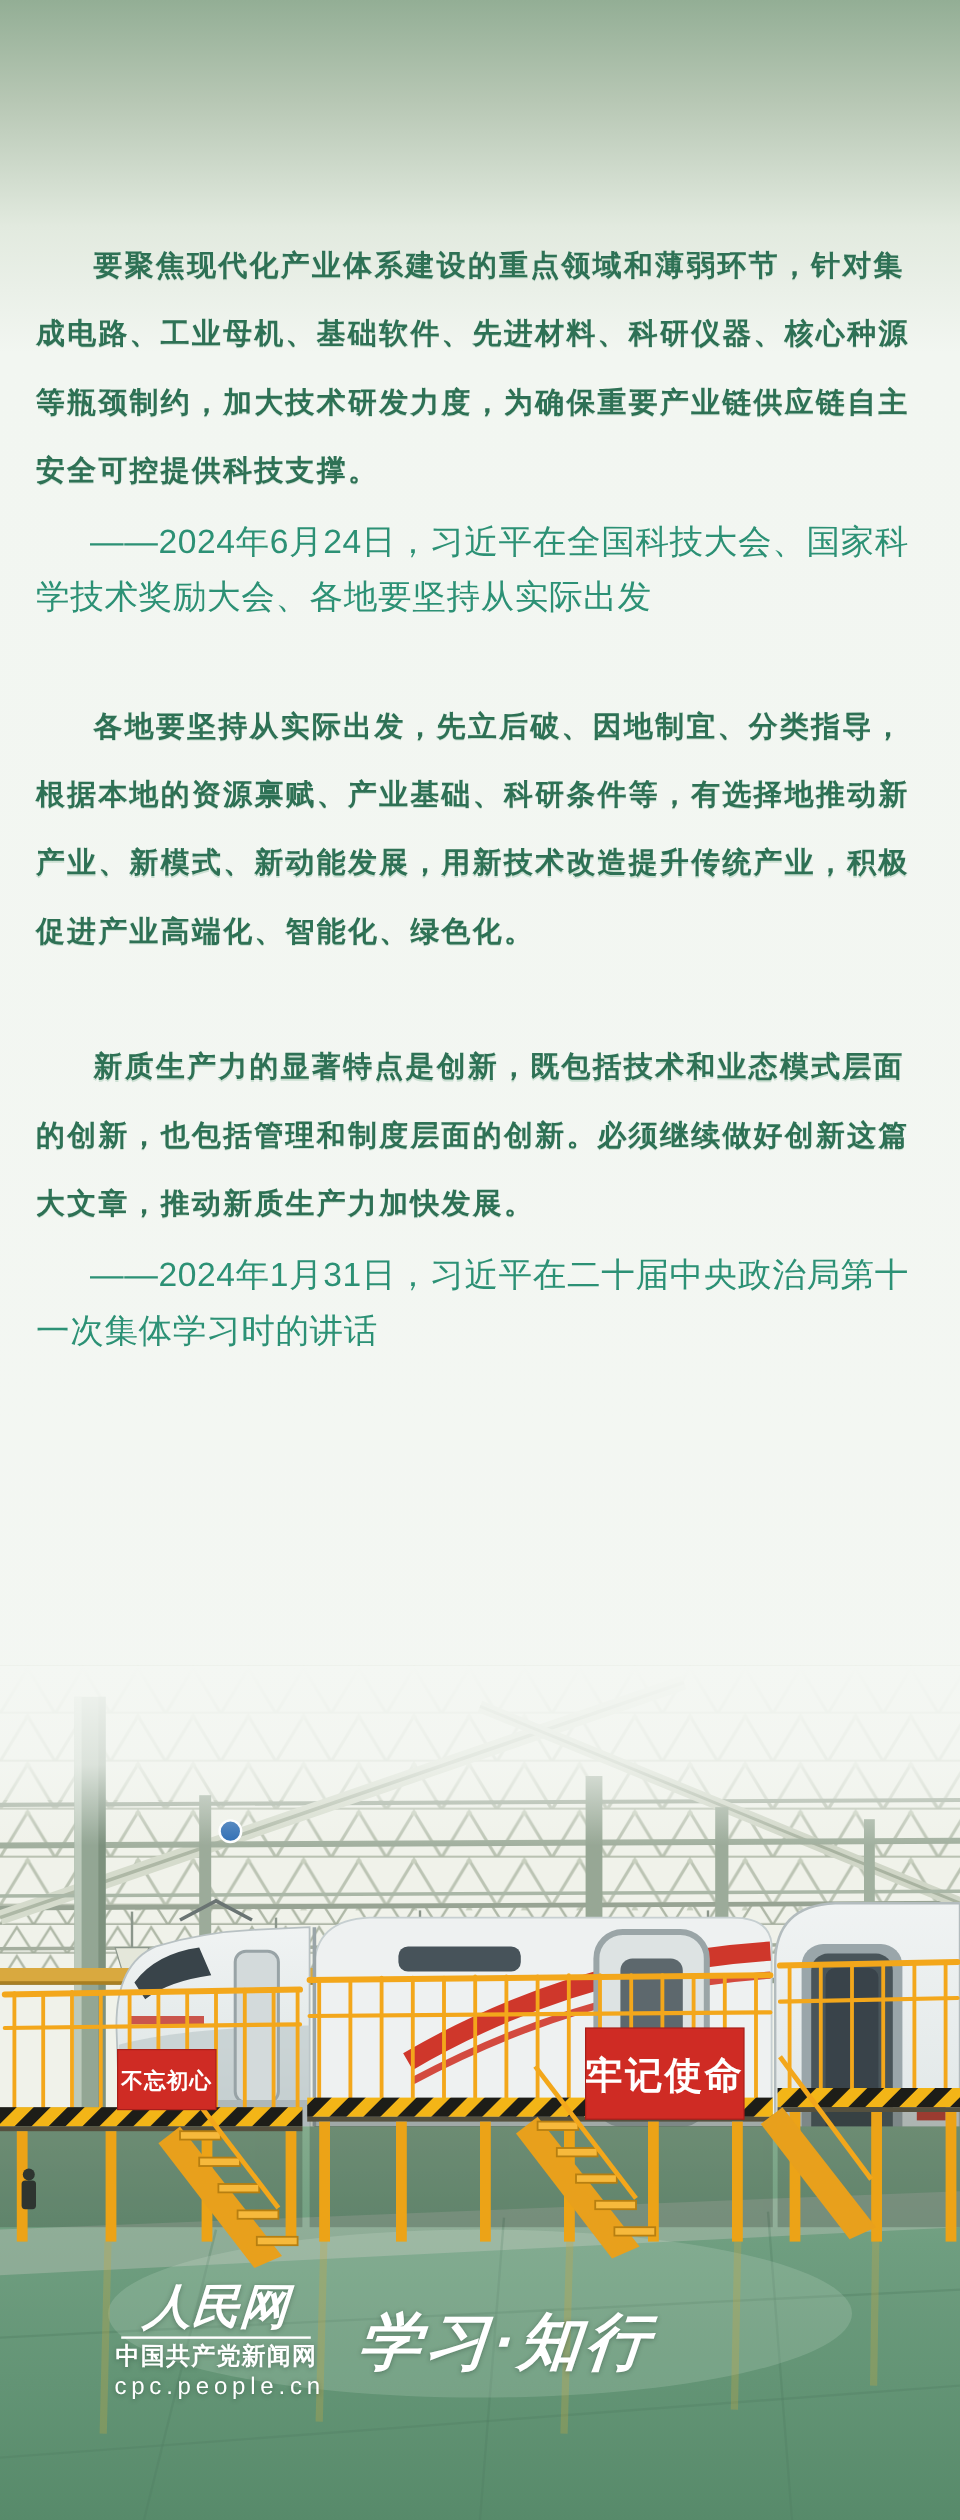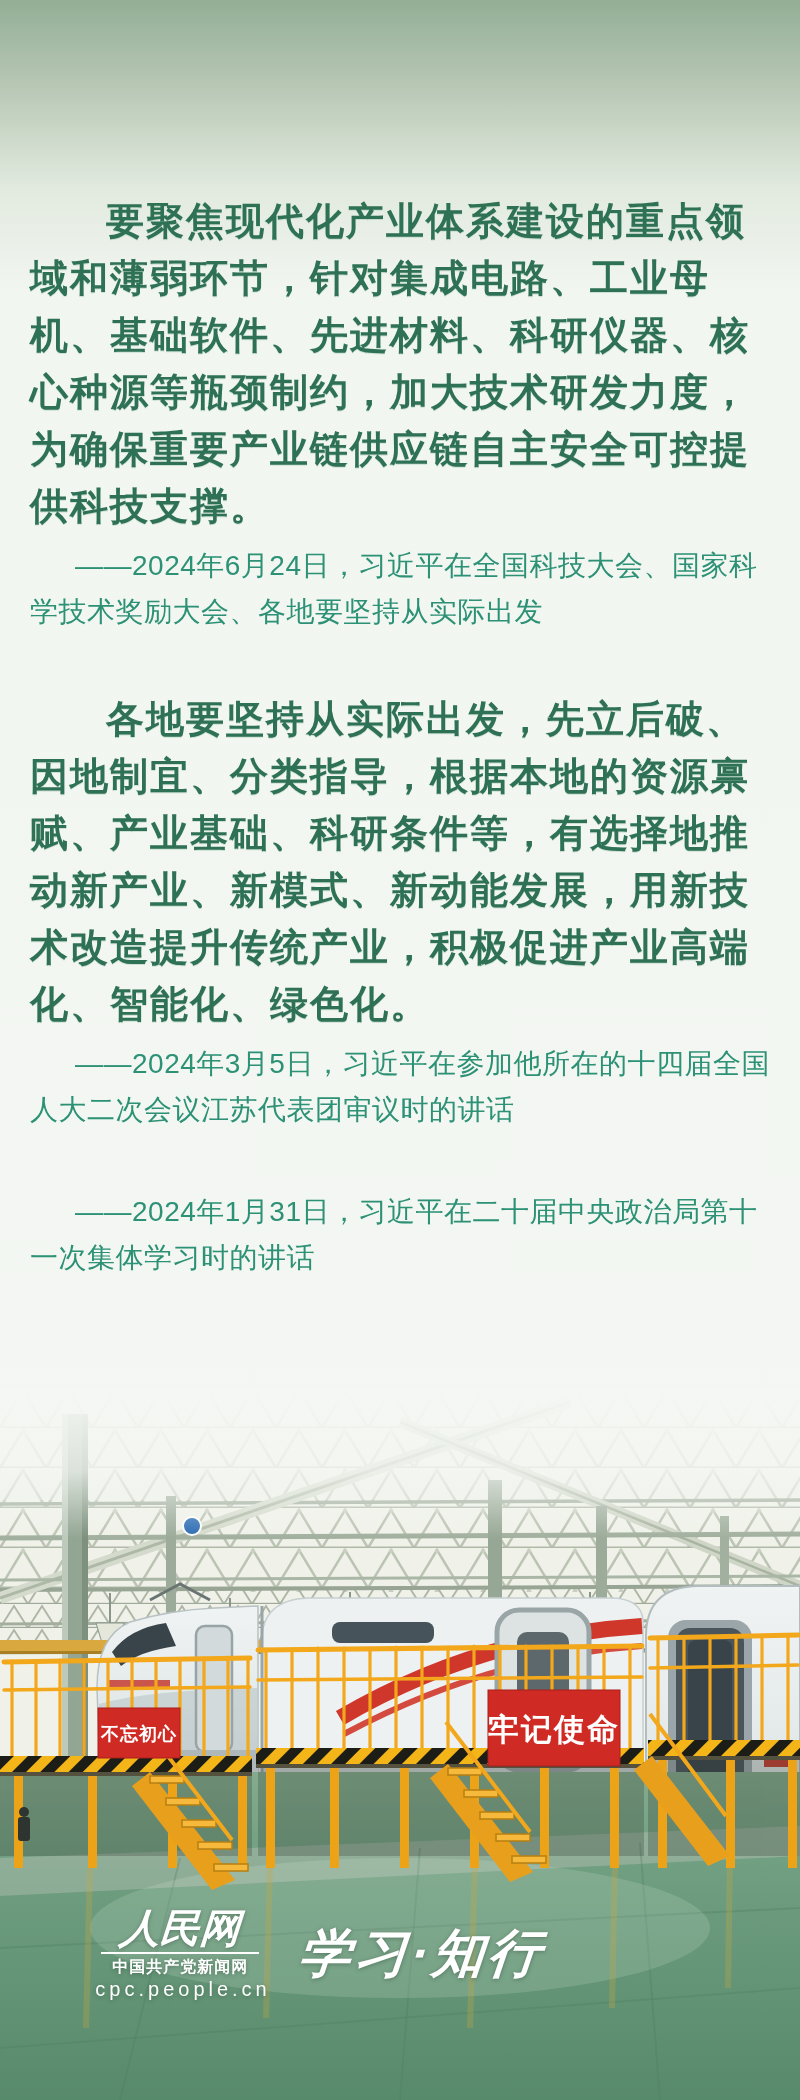--- a/index.html
+++ b/index.html
@@ -1,50 +1,50 @@
 <!DOCTYPE html>
 <html><head>
 <meta charset="utf-8">
 <style>
   html,body{margin:0;padding:0;}
   body{width:800px;font-family:"Liberation Sans",sans-serif;}
   .poster{position:relative;width:800px;height:2100px;overflow:hidden;
     background:linear-gradient(180deg,#93ae95 0%,#b7c7b4 4%,#e2eadf 9%,#f2f6f1 14%,#f4f7f3 100%);}
   .quotes{position:absolute;top:0;left:0;right:0;padding:193px 30px 0;box-sizing:border-box;}
   .quote-block{margin:0 0 56px 0;}
-  .quote-text{margin:0;font-size:38px;line-height:57px;letter-spacing:2px;font-weight:700;
+  .quote-text{margin:0;font-size:24px;line-height:57px;letter-spacing:2px;font-weight:700;
     color:#2e7155;text-indent:2em;text-shadow:0 1px 0 rgba(173,205,185,.55);}
   .quote-source{margin:8px 0 0 0;font-size:28px;line-height:46px;letter-spacing:.5px;
     color:#2c9175;text-indent:45px;font-weight:400;}
   .photo{position:absolute;left:0;bottom:0;width:640px;height:712px;}
   .photo svg{display:block;}
   .footer{position:absolute;bottom:98px;left:0;width:100%;display:flex;justify-content:center;
     align-items:center;gap:34px;color:#fff;text-shadow:0 1px 4px rgba(20,40,30,.35);}
   .pd-block{width:170px;text-align:center;}
   .pd-name{font-size:40px;font-weight:700;font-style:italic;line-height:1.05;transform:skewX(-4deg);}
   .pd-line{height:0;border-top:2px solid #fff;margin:3px 6px 4px;}
-  .pd-sub{font-size:16px;font-weight:700;letter-spacing:1px;line-height:1.15;}
+  .pd-sub{font-size:20px;font-weight:700;letter-spacing:1px;line-height:1.15;}
   .pd-url{font-size:20px;font-weight:400;letter-spacing:4px;line-height:1.3;}
   .column-name{font-size:52px;font-weight:700;font-style:italic;letter-spacing:4px;transform:skewX(-5deg);}
 </style>
 </head>
 <body>
 
 <div class="poster">
 
   <section class="quotes">
     <div class="quote-block">
       <p class="quote-text">要聚焦现代化产业体系建设的重点领域和薄弱环节，针对集成电路、工业母机、基础软件、先进材料、科研仪器、核心种源等瓶颈制约，加大技术研发力度，为确保重要产业链供应链自主安全可控提供科技支撑。</p>
       <p class="quote-source">——2024年6月24日，习近平在全国科技大会、国家科学技术奖励大会、各地要坚持从实际出发</p>
     </div>
     <div class="quote-block">
       <p class="quote-text">各地要坚持从实际出发，先立后破、因地制宜、分类指导，根据本地的资源禀赋、产业基础、科研条件等，有选择地推动新产业、新模式、新动能发展，用新技术改造提升传统产业，积极促进产业高端化、智能化、绿色化。</p>
-      <p class="quote-source">——2024年3月5日，习近平在参加他所在的十四届全国人大二次会议江苏代表团审议时的讲话</p>
     </div>
     <div class="quote-block">
+      <p class="quote-text">新质生产力的显著特点是创新，既包括技术和业态模式层面的创新，也包括管理和制度层面的创新。必须继续做好创新这篇大文章，推动新质生产力加快发展。</p>
       <p class="quote-source">——2024年1月31日，习近平在二十届中央政治局第十一次集体学习时的讲话</p>
     </div>
   </section>
 
   <div class="photo">
     <svg width="800" height="712" viewBox="0 0 800 712" xmlns="http://www.w3.org/2000/svg">
       <defs>
         <linearGradient id="floorG" x1="0" y1="0" x2="0" y2="1">
           <stop offset="0" stop-color="#84ab8d"></stop>
           <stop offset="0.3" stop-color="#6f9e80"></stop>

